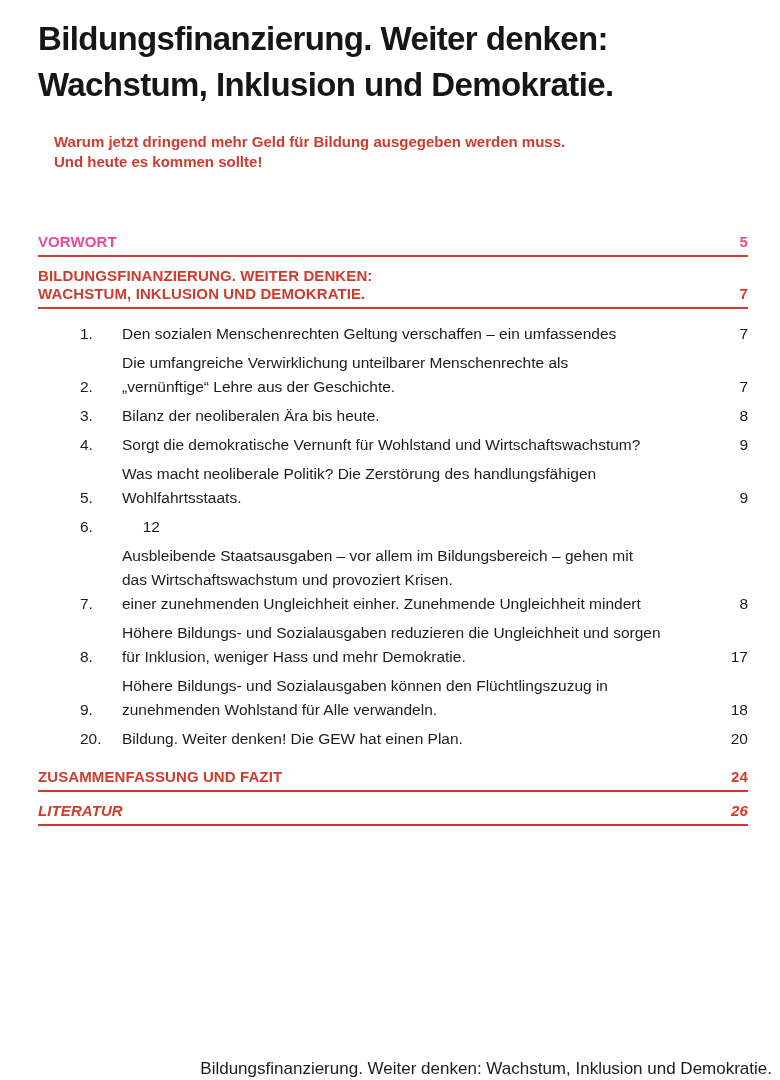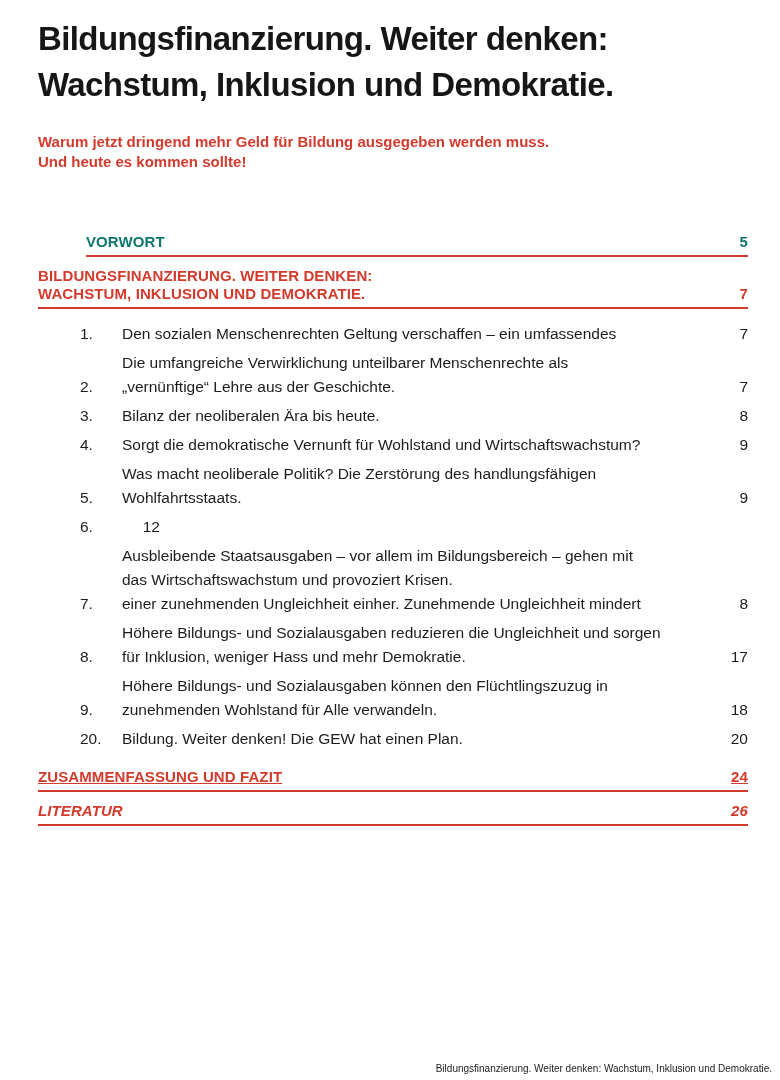--- a/index.html
+++ b/index.html
@@ -24,21 +24,21 @@
   }
   .doc-title {
     margin: 16px 0 0 0;
     font-size: 33px;
     line-height: 46px;
     font-weight: 700;
     letter-spacing: -0.6px;
     color: #161614;
   }
   .doc-subtitle {
-    margin: 24px 0 0 0;
+    margin: 24px 0 0 16px;
     font-size: 15px;
     line-height: 20px;
     font-weight: 700;
   }
   .toc {
     margin-top: 61px;
   }
   .row {
     display: flex;
     align-items: flex-end;
@@ -70,37 +70,37 @@
   .pg {
     flex: 0 0 38px;
     text-align: right;
     align-self: flex-end;
     white-space: nowrap;
   }
   .footer {
     position: absolute;
     right: 8px;
     top: 1044px;
-    font-size: 10px;
+    font-size: 17px;
     line-height: 18px;
     color: #1c1c1a;
     white-space: nowrap;
   }
 </style>
 </head>
 <body>
 
 <div class="page">
 
   <h1 class="doc-title"><span>Bildungsfinanzierung. Weiter denken:</span><br><span>Wachstum, Inklusion und Demokratie.</span></h1>
 
   <p class="doc-subtitle" style="color: rgb(209, 58, 44);"><span>Warum jetzt dringend mehr Geld für Bildung ausgegeben werden muss.</span><br><span>Und heute es kommen sollte!</span></p>
 
   <nav class="toc" id="toc">
-      <div class="row row-section" style="color: #0f766e; border-bottom: 2px solid rgb(209, 58, 44); margin-left: 48px;">
+      <div class="row row-section" style="color: #ec4899; border-bottom: 2px solid rgb(209, 58, 44);">
     <div class="lines">
           <div class="line">VORWORT</div>
         </div>
     <div class="pg">5</div>
   </div>
       <div class="row row-section" style="color: rgb(209, 58, 44); border-bottom: 2px solid rgb(209, 58, 44);">
     <div class="lines">
           <div class="line">BILDUNGSFINANZIERUNG. WEITER DENKEN:</div>
           <div class="line">WACHSTUM, INKLUSION UND DEMOKRATIE.</div>
         </div>
@@ -172,21 +172,21 @@
         </div>
     <div class="pg">18</div>
   </div>
       <div class="row row-item">
     <div class="num">20.</div>
     <div class="lines">
           <div class="line">Bildung. Weiter denken! Die GEW hat einen Plan.</div>
         </div>
     <div class="pg">20</div>
   </div>
-      <div class="row row-section" style="color: rgb(209, 58, 44); border-bottom: 2px solid rgb(209, 58, 44); text-decoration: underline;">
+      <div class="row row-section" style="color: rgb(209, 58, 44); border-bottom: 2px solid rgb(209, 58, 44);">
     <div class="lines">
           <div class="line">ZUSAMMENFASSUNG UND FAZIT</div>
         </div>
     <div class="pg">24</div>
   </div>
       <div class="row row-section" style="color: rgb(209, 58, 44); border-bottom: 2px solid rgb(209, 58, 44); font-style: italic;">
     <div class="lines">
           <div class="line">LITERATUR</div>
         </div>
     <div class="pg">26</div>

